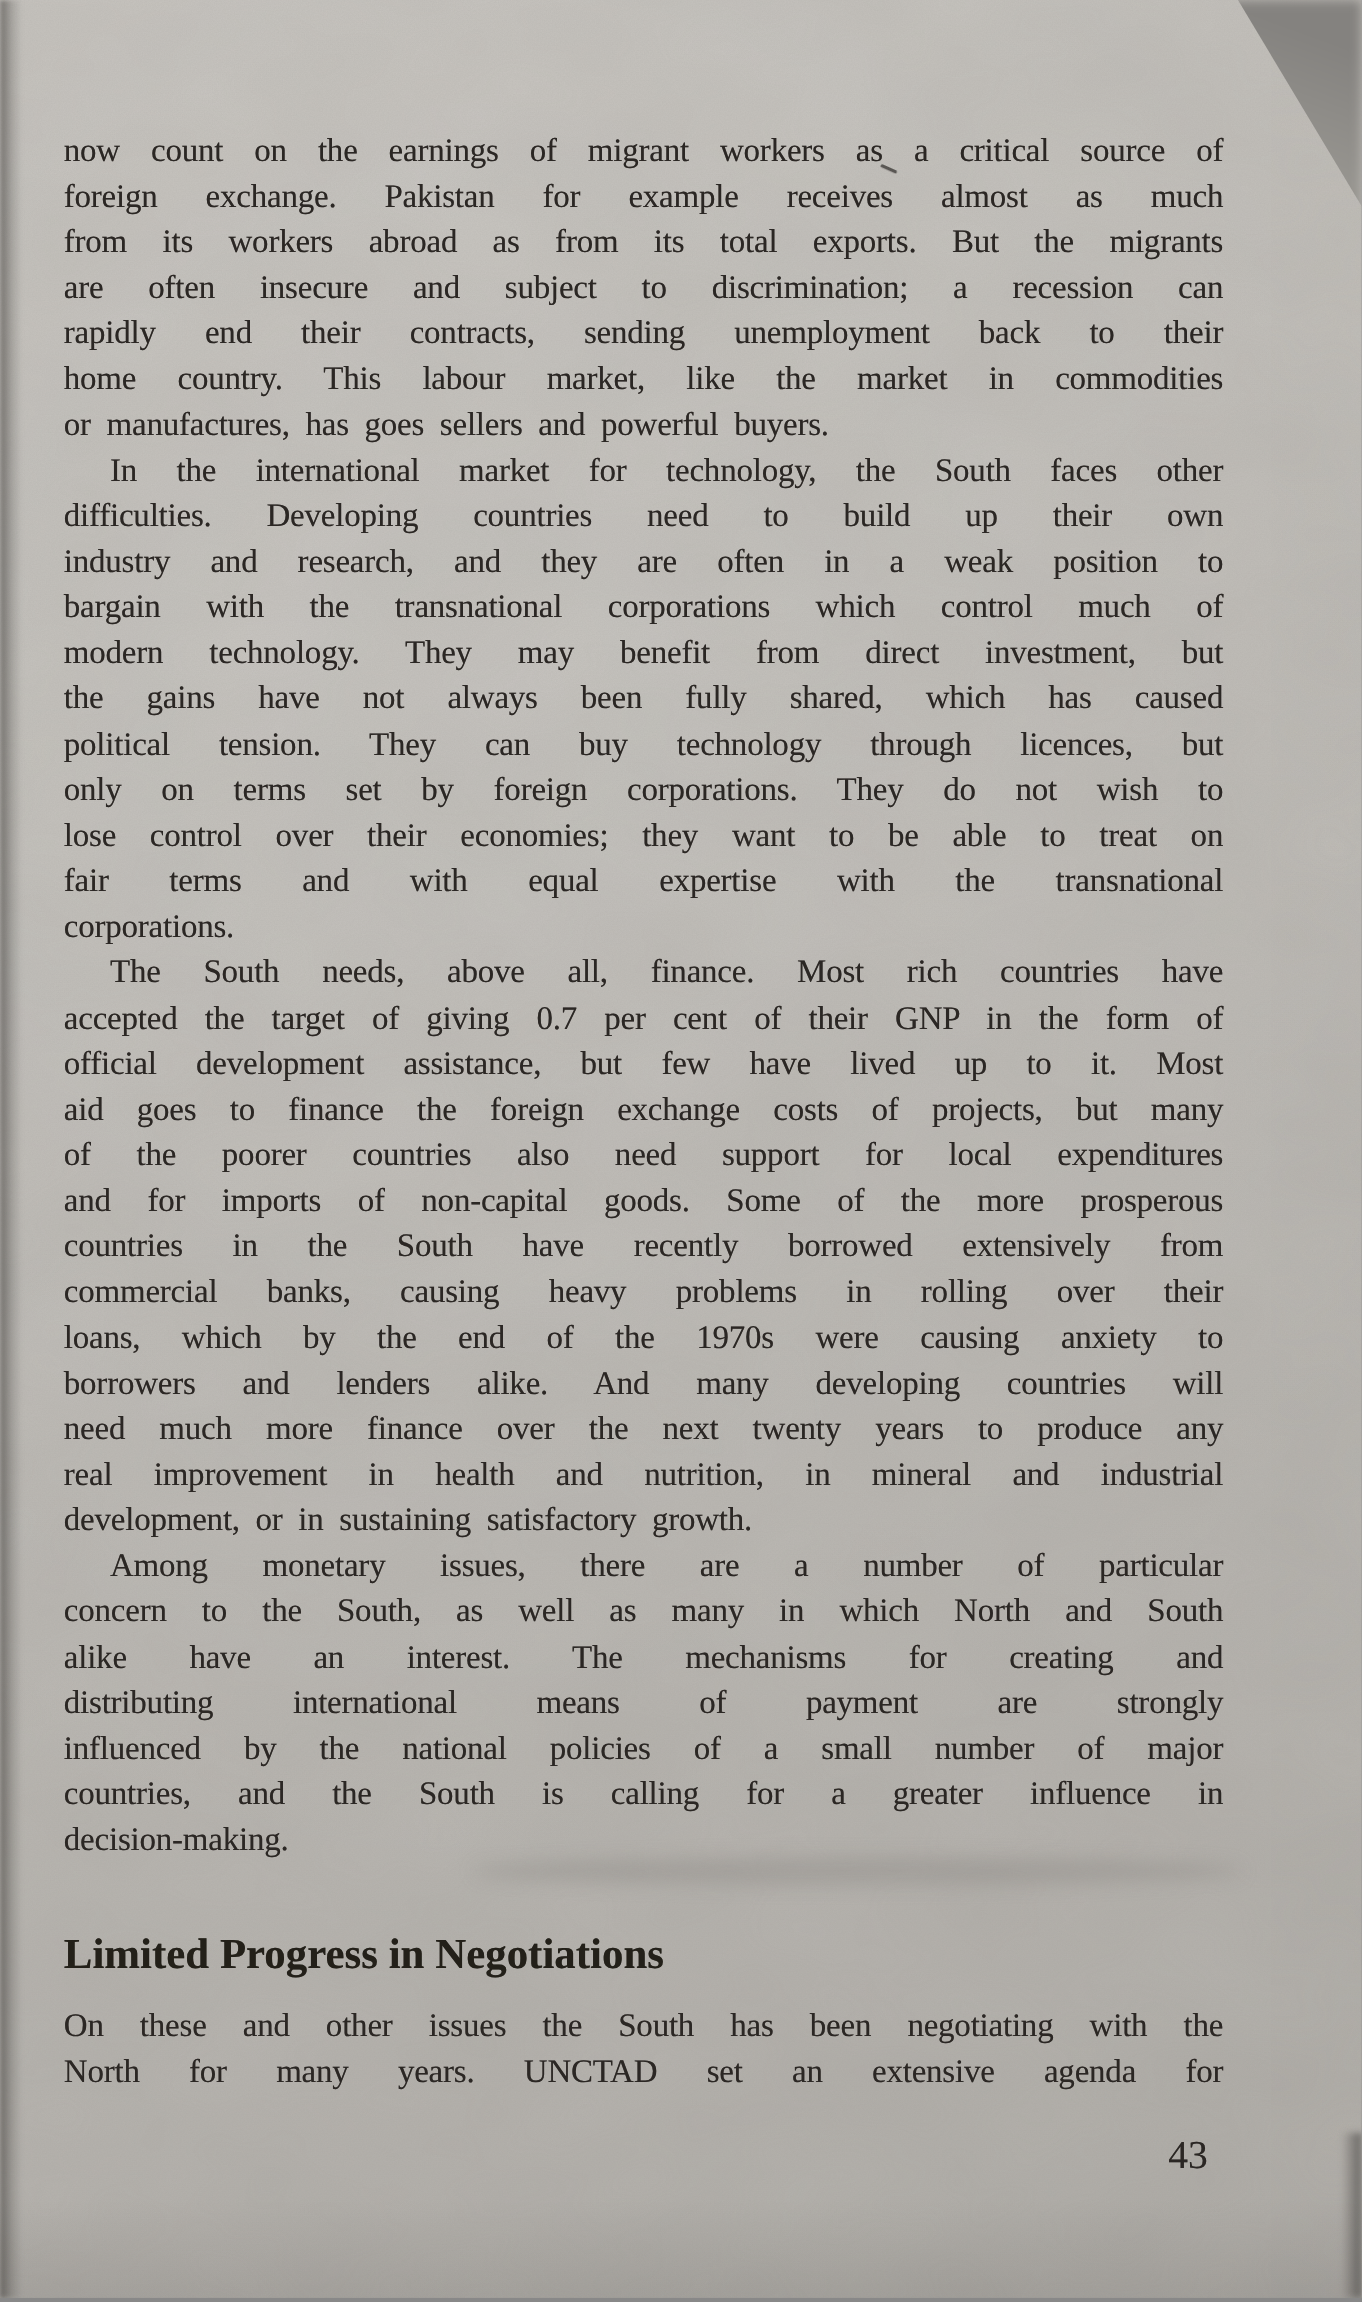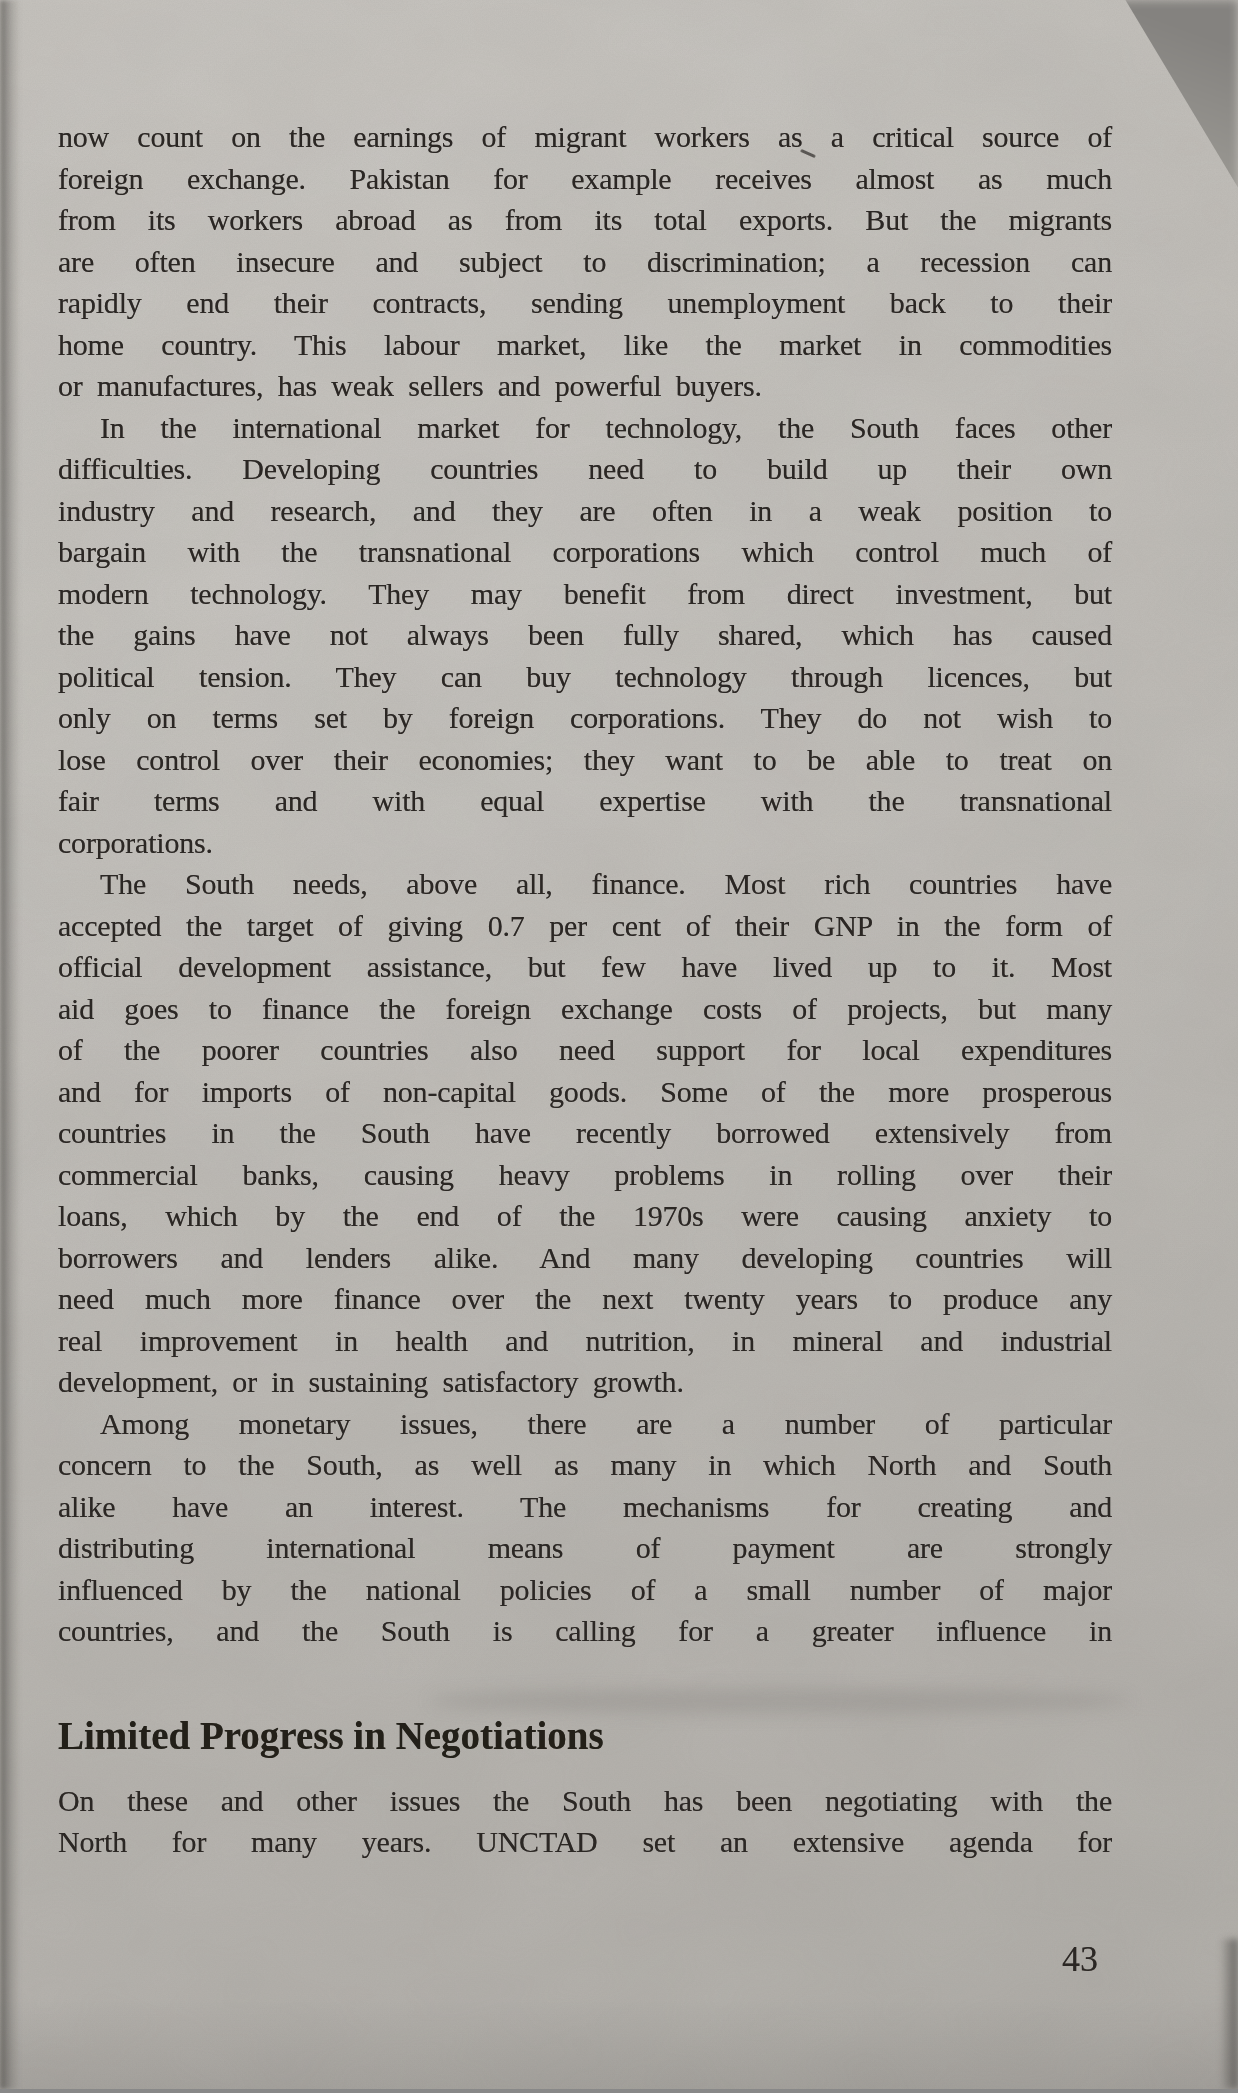--- a/index.html
+++ b/index.html
@@ -109,21 +109,21 @@
 
   <div class="text-column">
     <div id="body-paras">
         <div class="para">
           <div class="line">now count on the earnings of migrant workers as a critical source of</div>
           <div class="line">foreign exchange. Pakistan for example receives almost as much</div>
           <div class="line">from its workers abroad as from its total exports. But the migrants</div>
           <div class="line">are often insecure and subject to discrimination; a recession can</div>
           <div class="line">rapidly end their contracts, sending unemployment back to their</div>
           <div class="line">home country. This labour market, like the market in commodities</div>
-          <div class="line endline">or manufactures, has weak sellers and powerful buyers.</div>
+          <div class="line endline">or manufactures, has goes sellers and powerful buyers.</div>
         </div>
         <div class="para">
           <div class="line indent">In the international market for technology, the South faces other</div>
           <div class="line">difficulties. Developing countries need to build up their own</div>
           <div class="line">industry and research, and they are often in a weak position to</div>
           <div class="line">bargain with the transnational corporations which control much of</div>
           <div class="line">modern technology. They may benefit from direct investment, but</div>
           <div class="line">the gains have not always been fully shared, which has caused</div>
           <div class="line">political tension. They can buy technology through licences, but</div>
           <div class="line">only on terms set by foreign corporations. They do not wish to</div>
@@ -146,20 +146,21 @@
           <div class="line">real improvement in health and nutrition, in mineral and industrial</div>
           <div class="line endline">development, or in sustaining satisfactory growth.</div>
         </div>
         <div class="para">
           <div class="line indent">Among monetary issues, there are a number of particular</div>
           <div class="line">concern to the South, as well as many in which North and South</div>
           <div class="line">alike have an interest. The mechanisms for creating and</div>
           <div class="line">distributing international means of payment are strongly</div>
           <div class="line">influenced by the national policies of a small number of major</div>
           <div class="line">countries, and the South is calling for a greater influence in</div>
+          <div class="line endline">decision-making.</div>
         </div>
       </div>
     <div class="section-heading">Limited Progress in Negotiations</div>
     <div class="section-paras" id="section-paras">
         <div class="para">
           <div class="line">On these and other issues the South has been negotiating with the</div>
           <div class="line">North for many years. UNCTAD set an extensive agenda for</div>
         </div>
       </div>
   </div>

